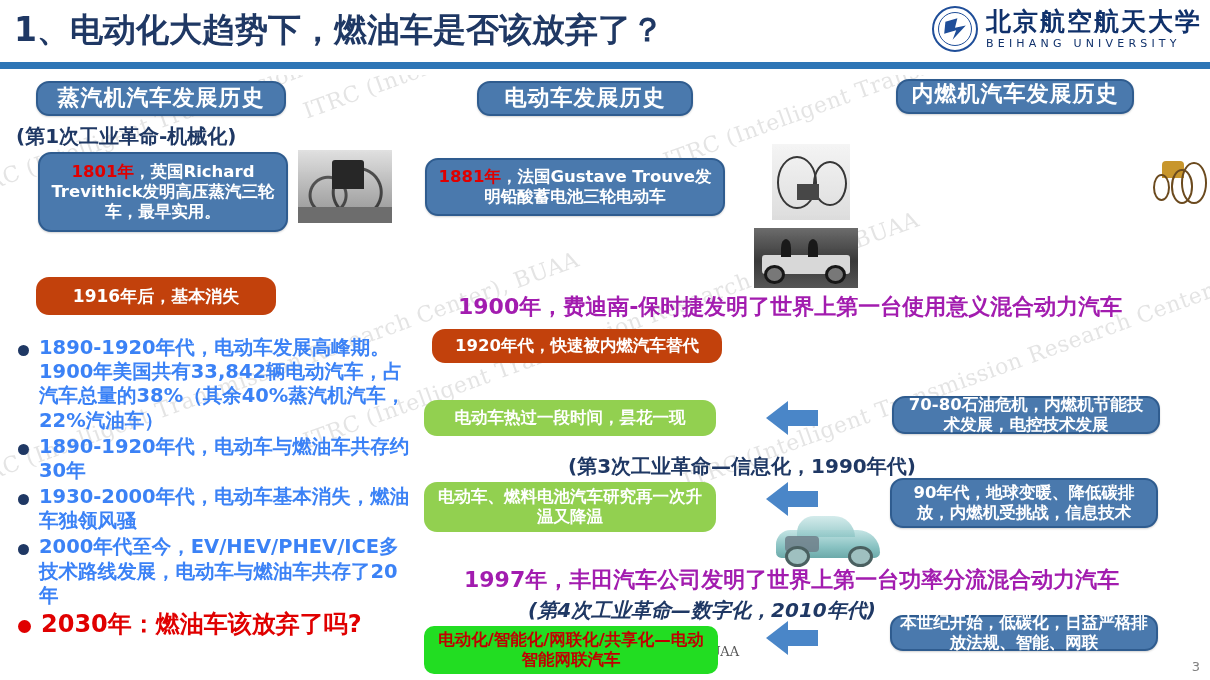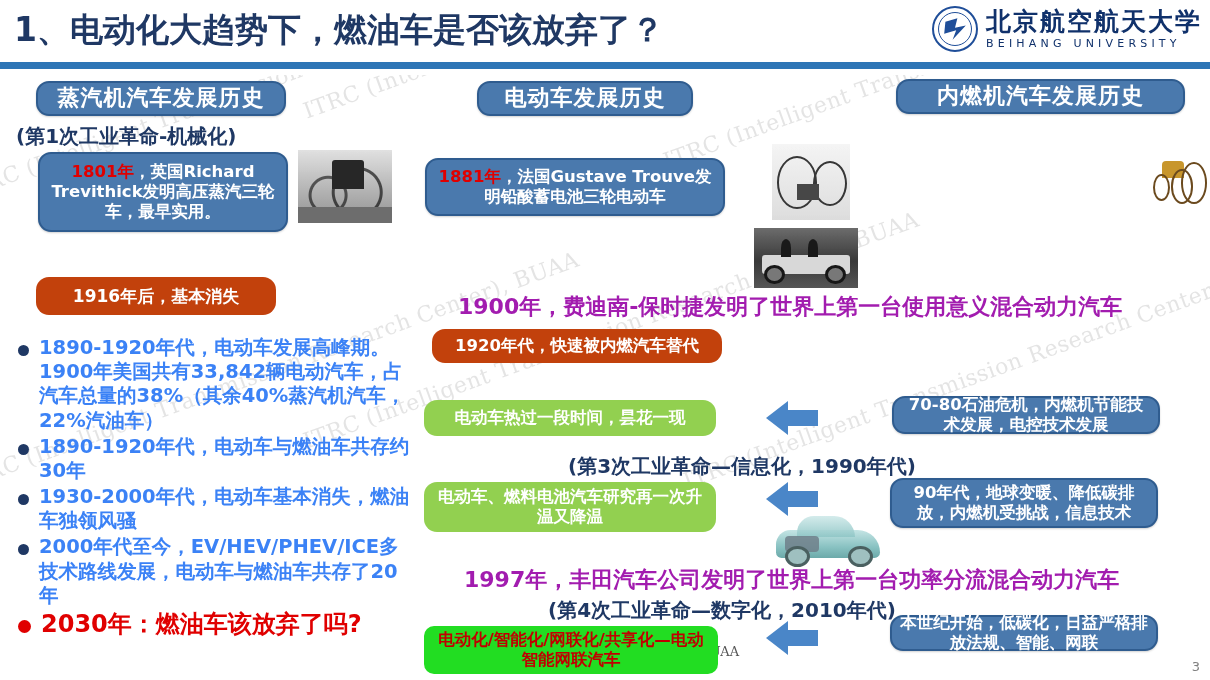--- a/index.html
+++ b/index.html
@@ -346,21 +346,21 @@
       </div>
     </div>
   </div>
   <div class="header-rule"></div>
 
   <div class="bluepill hdr" style="left:36px; top:81px; width:250px; height:35px;">蒸汽机汽车发展历史</div>
   <div class="paren-line" style="left:16px; top:123px;">(第1次工业革命-机械化)</div>
 
   <div class="bluepill hdr" style="left:477px; top:81px; width:216px; height:35px;">电动车发展历史</div>
 
-  <div class="bluepill hdr" style="left:896px; top:79px; width:289px; height:35px;">内燃机汽车发展历史</div>
+  <div class="bluepill hdr" style="left:896px; top:79px; width:238px; height:35px;font-family:Liberation Mono, monospace;">内燃机汽车发展历史</div>
 
   <div class="bluepill body" style="left:38px; top:152px; width:250px; height:80px;">
     <div><span class="red-em">1801年</span><span>，英国Richard Trevithick发明高压蒸汽三轮车，最早实用。</span></div>
   </div>
   <div class="photo gs ph-steam" style="left:298px; top:150px; width:94px; height:73px;">
     <div class="cab"></div>
       <div class="grnd"></div>
   </div>
 
   <div class="bluepill body" style="left:425px; top:158px; width:300px; height:58px;">
@@ -439,21 +439,21 @@
   <div class="photo ph-cut" style="left:772px; top:510px; width:112px; height:62px;">
     <div class="carbody"></div>
       <div class="roof"></div>
       <div class="eng"></div>
     <div class="cw1"></div>
       <div class="cw2"></div>
   </div>
 
   <div class="redline" style="left:436px; top:565px; font-size:22px;">1997年，丰田汽车公司发明了世界上第一台功率分流混合动力汽车</div>
 
-  <div class="paren-line" style="left:548px; top:597px;">(第4次工业革命—数字化，2010年代)</div>
+  <div class="paren-line" style="left:528px; top:597px;font-style:italic;">(第4次工业革命—数字化，2010年代)</div>
 
   <div class="brightgreen" style="left:424px; top:626px; width:294px; height:48px;">电动化/智能化/网联化/共享化—电动智能网联汽车</div>
 
   <div class="buaa-mark">, BUAA</div>
 
   <div class="bluepill body" style="left:892px; top:396px; width:268px; height:38px;">70-80石油危机，内燃机节能技术发展，电控技术发展</div>
   <div class="bluepill body" style="left:890px; top:478px; width:268px; height:50px;">90年代，地球变暖、降低碳排放，内燃机受挑战，信息技术</div>
   <div class="bluepill body" style="left:890px; top:615px; width:268px; height:36px;">本世纪开始，低碳化，日益严格排放法规、智能、网联</div>
 
   <div class="page-num">3</div>

